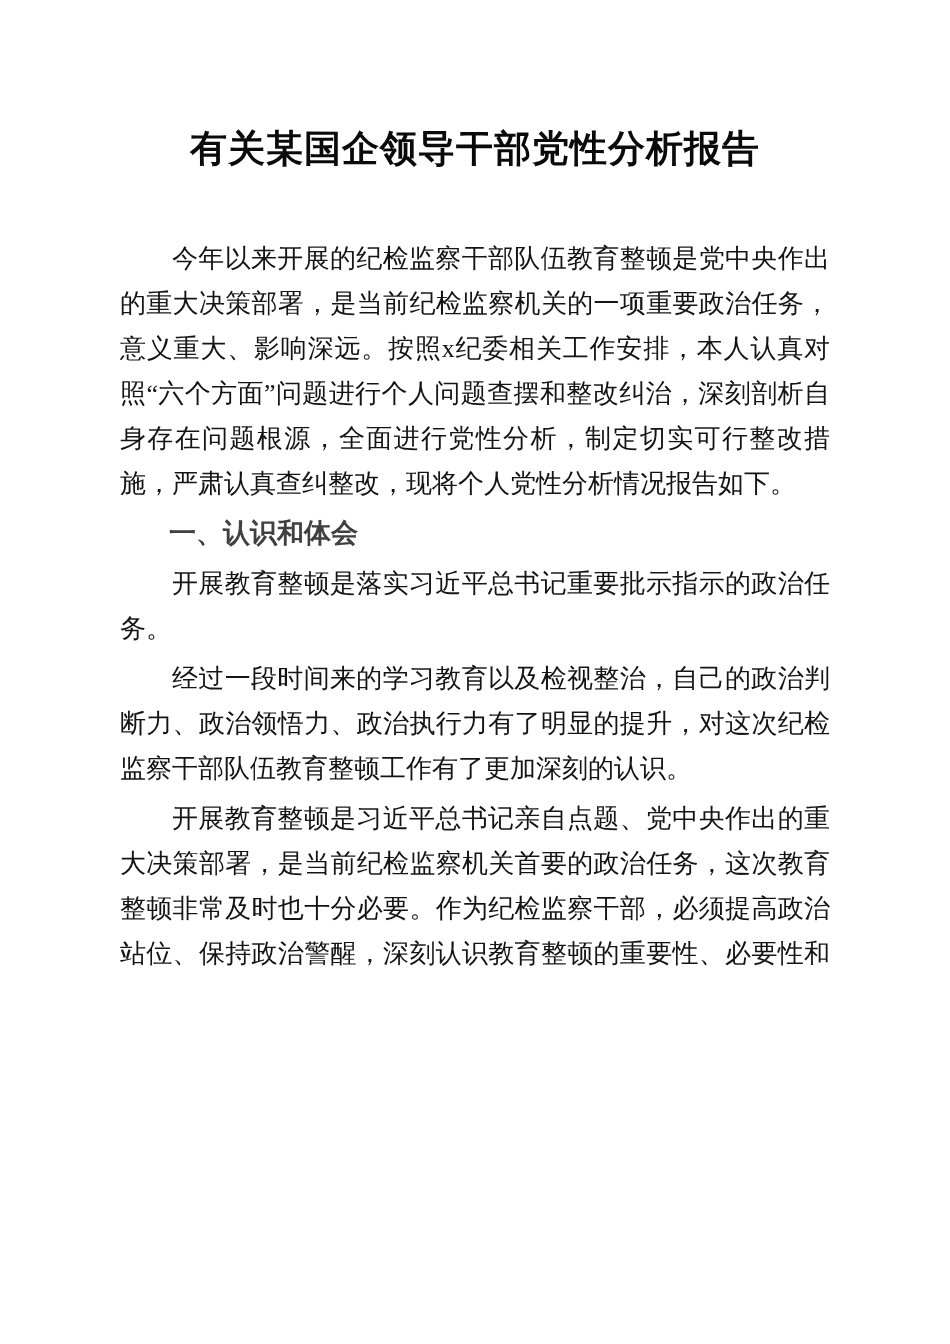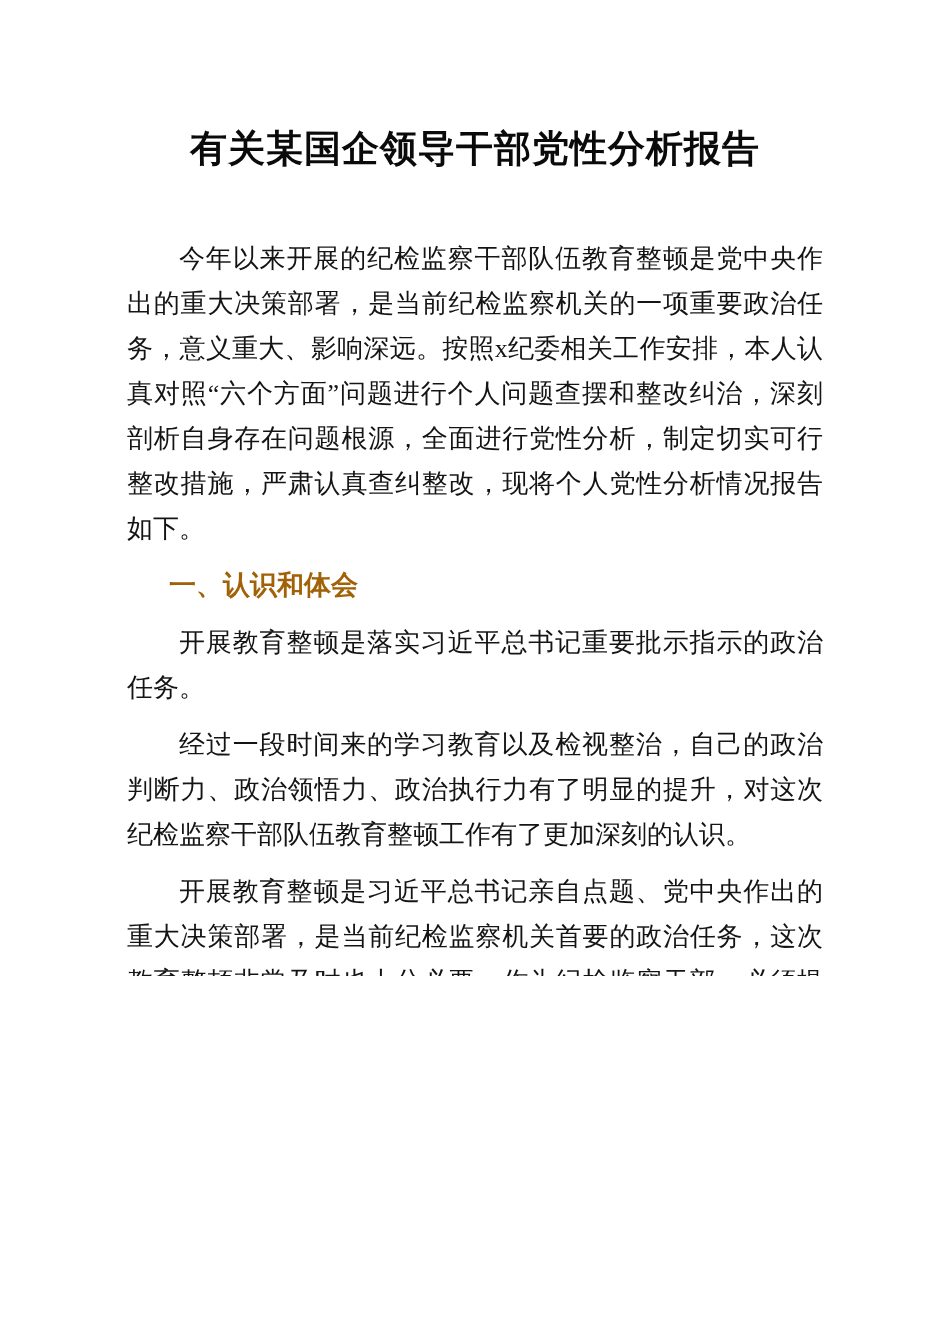--- a/index.html
+++ b/index.html
@@ -21,37 +21,37 @@
   .doc-title {
     margin: 0 0 64px 0;
     font-size: 37px;
     font-weight: bold;
     line-height: 46px;
     text-align: center;
     letter-spacing: 1px;
     color: #0a0a0a;
   }
   .para {
-    margin: 12px;
+    margin: 5px;
     font-size: 26px;
     line-height: 45px;
     text-align: justify;
     text-justify: inter-ideograph;
     text-indent: 2em;
     word-break: break-all;
     color: #141414;
   }
   .section-heading {
     margin: 0;
     font-family: "Liberation Sans", "DejaVu Sans", sans-serif;
     font-weight: bold;
     font-size: 27px;
     line-height: 45px;
     text-indent: 2em;
-    color: #a16207;
+    color: #404040;
   }
 </style>
 </head>
 <body>
 
 <div class="page">
   <h1 class="doc-title">有关某国企领导干部党性分析报告</h1>
 
   <p class="para">今年以来开展的纪检监察干部队伍教育整顿是党中央作出的重大决策部署，是当前纪检监察机关的一项重要政治任务，意义重大、影响深远。按照x纪委相关工作安排，本人认真对照“六个方面”问题进行个人问题查摆和整改纠治，深刻剖析自身存在问题根源，全面进行党性分析，制定切实可行整改措施，严肃认真查纠整改，现将个人党性分析情况报告如下。</p>
 

